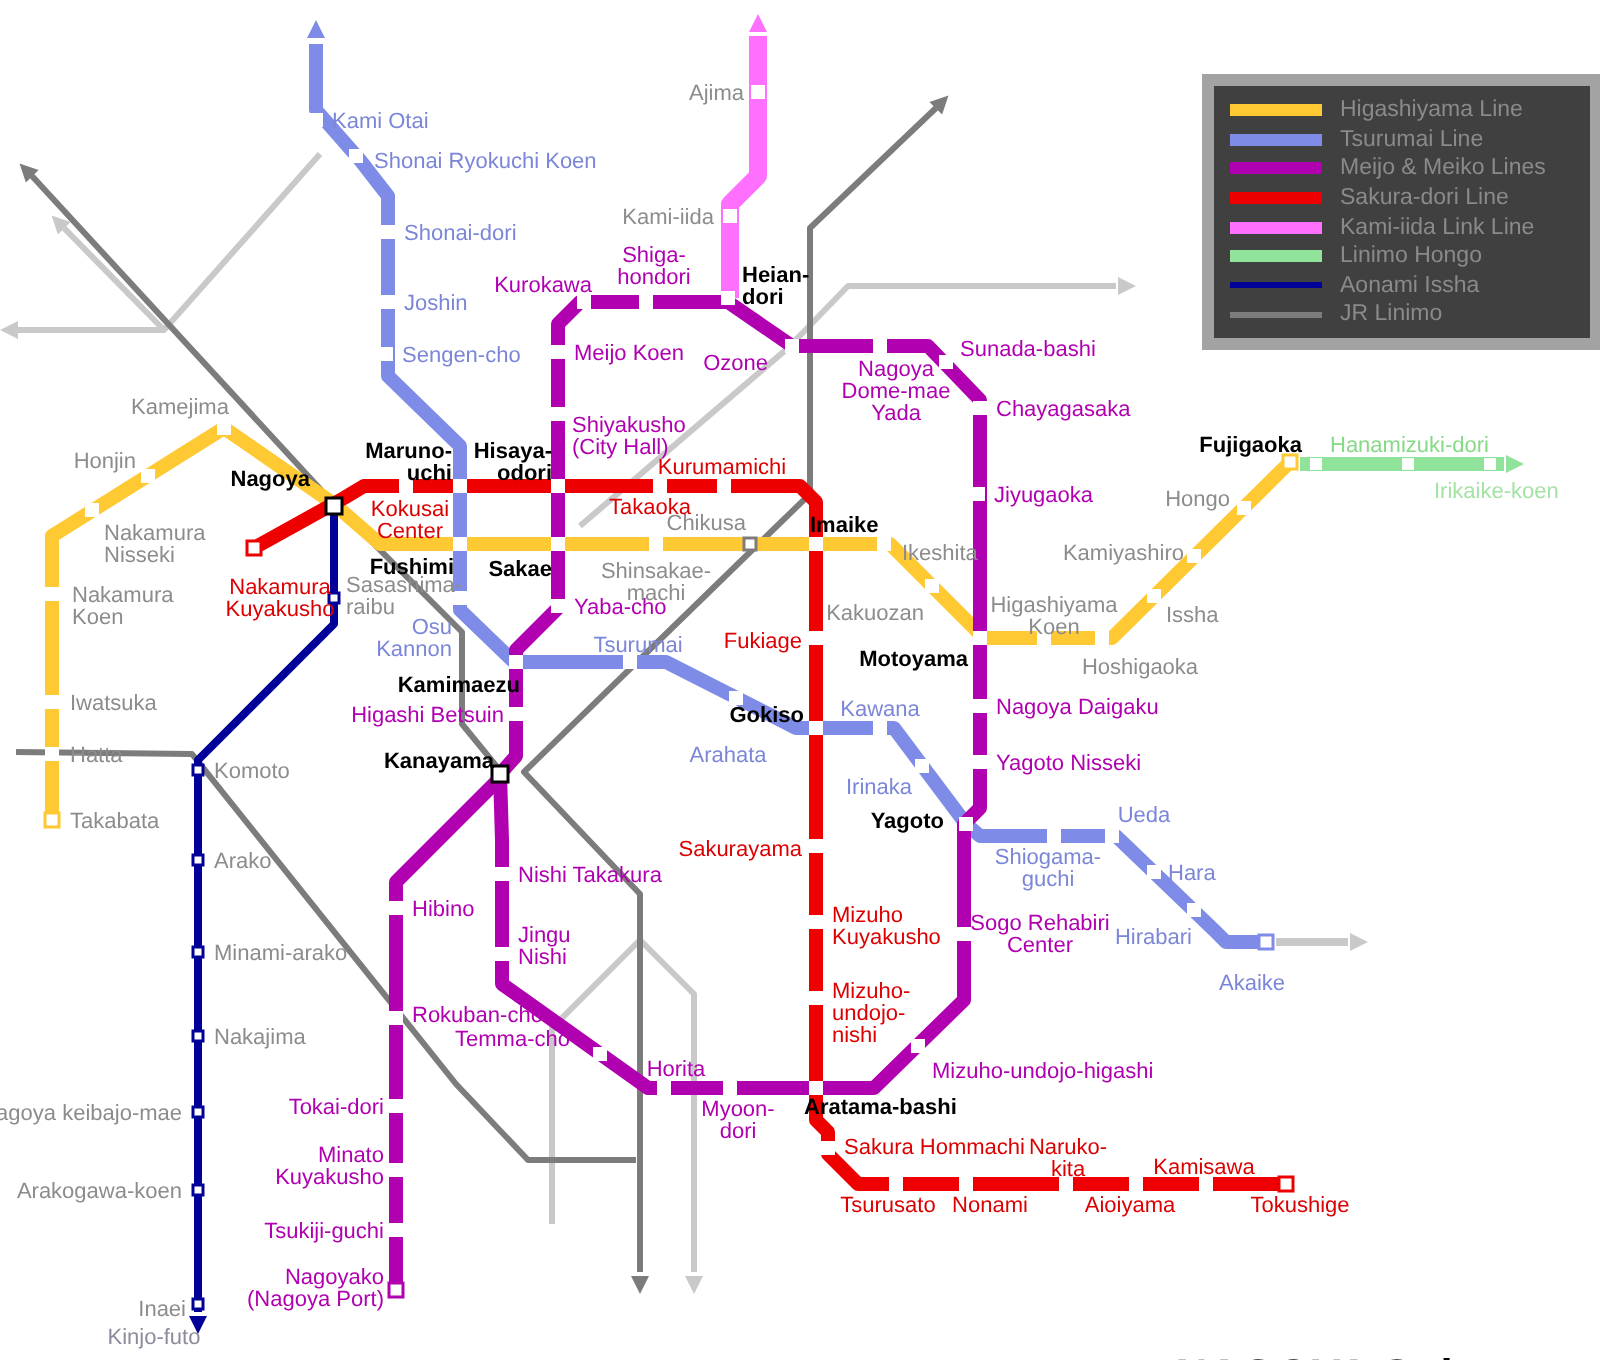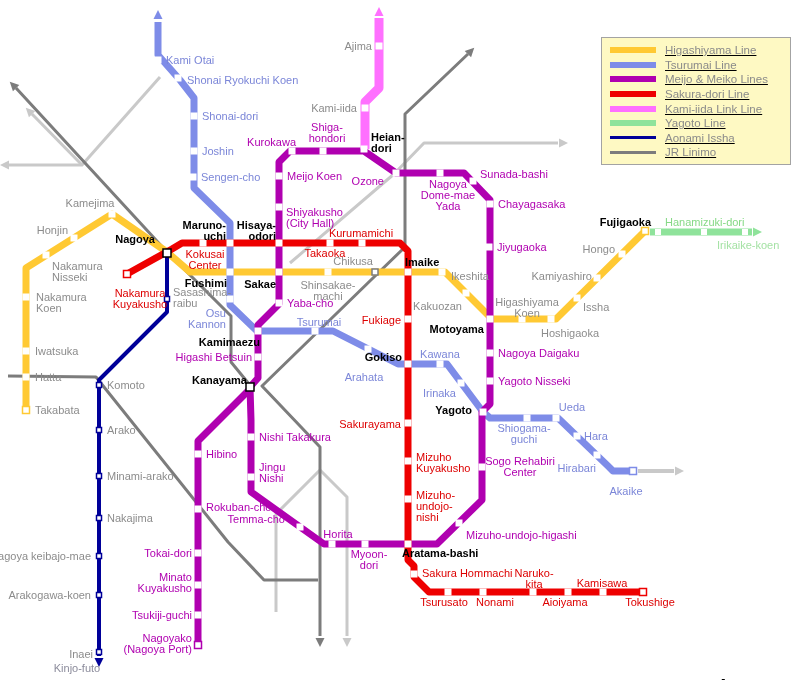--- a/index.html
+++ b/index.html
@@ -1,20 +1,20 @@
 <!DOCTYPE html>
 <html><head>
 <meta charset="utf-8">
 <style>
   html,body{margin:0;padding:0;background:#fff;}
   #stage{position:relative;width:800px;height:680px;background:#fff;overflow:hidden;
          font-family:"Liberation Sans",sans-serif;}
   #map-svg{position:absolute;left:0;top:0;}
-  #legend{position:absolute;left:601px;top:37px;width:188px;border:1px solid #a3a3a3;
-          background:#fef9c3;padding:5px 0 4px 0;z-index:3;text-decoration:underline;}
+  #legend{position:absolute;left:601px;top:37px;width:188px;border:6px solid #a3a3a3;
+          background:#404040;padding:5px 0 4px 0;z-index:3;}
   .leg-row{display:flex;align-items:center;height:14.6px;padding-left:8px;}
   .leg-swatch{width:46px;margin-right:9px;flex:none;}
   .leg-label{font-size:11.5px;color:#8a8a8a;white-space:nowrap;}
   #title-block{position:absolute;left:575px;top:627px;width:215px;text-align:center;z-index:3;}
   #map-title{font-size:22px;font-weight:bold;color:#000;letter-spacing:.5px;margin-top:48px;}
   #map-credit{font-size:15px;color:#000;margin-top:3px;}
   #watermark{position:absolute;left:291px;top:618px;z-index:2;font-size:21px;font-weight:bold;
              color:#dcdcdc;letter-spacing:1px;text-shadow:1px 1px 0 #ffffff,-1px 0 0 #c9c9c9;
              border-bottom:3px double #d5d5d5;line-height:26px;}
 </style>
@@ -276,21 +276,21 @@
       <div class="leg-row">
         <span class="leg-swatch" style="background: rgb(238, 0, 0); height: 6px;"></span>
         <span class="leg-label">Sakura-dori Line</span>
       </div>
       <div class="leg-row">
         <span class="leg-swatch" style="background: rgb(255, 112, 255); height: 6px;"></span>
         <span class="leg-label">Kami-iida Link Line</span>
       </div>
       <div class="leg-row">
         <span class="leg-swatch" style="background: rgb(143, 227, 155); height: 6px;"></span>
-        <span class="leg-label">Yagoto Line</span>
+        <span class="leg-label">Linimo Hongo</span>
       </div>
       <div class="leg-row">
         <span class="leg-swatch" style="background: rgb(0, 0, 153); height: 3px;"></span>
         <span class="leg-label">Aonami Issha</span>
       </div>
       <div class="leg-row">
         <span class="leg-swatch" style="background: rgb(124, 124, 124); height: 3px;"></span>
         <span class="leg-label">JR Linimo</span>
       </div>
     </div>

